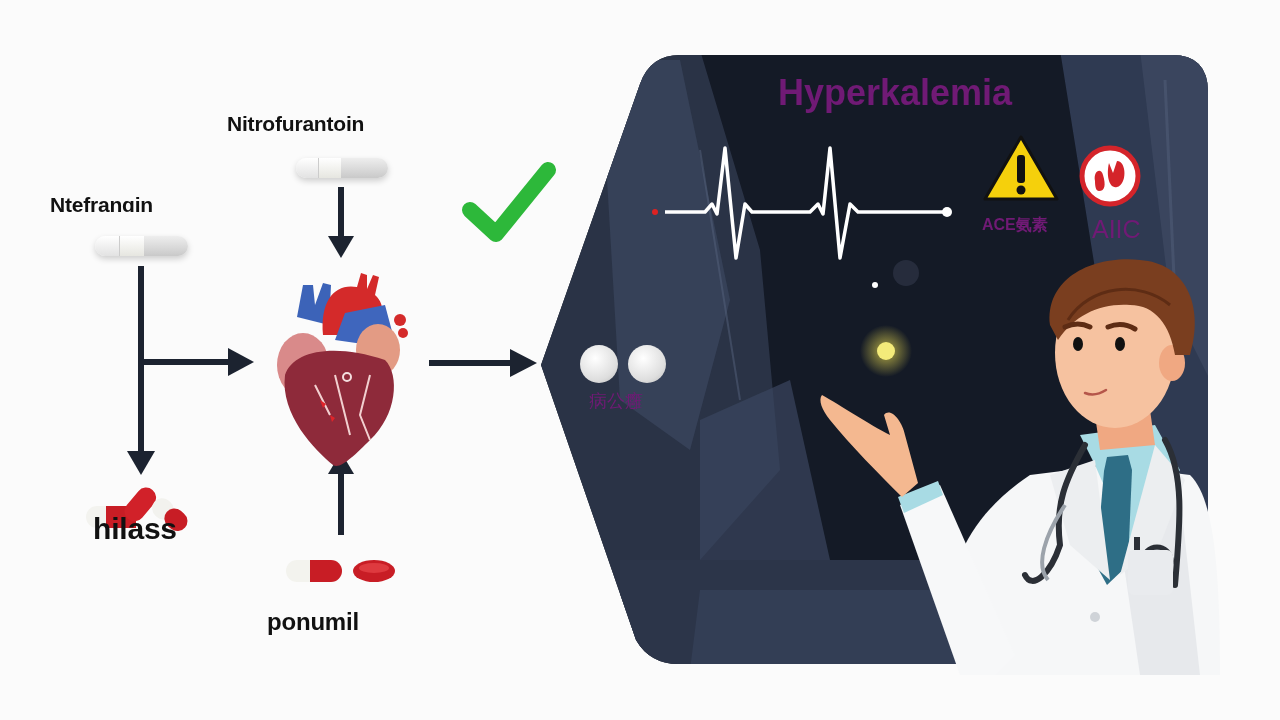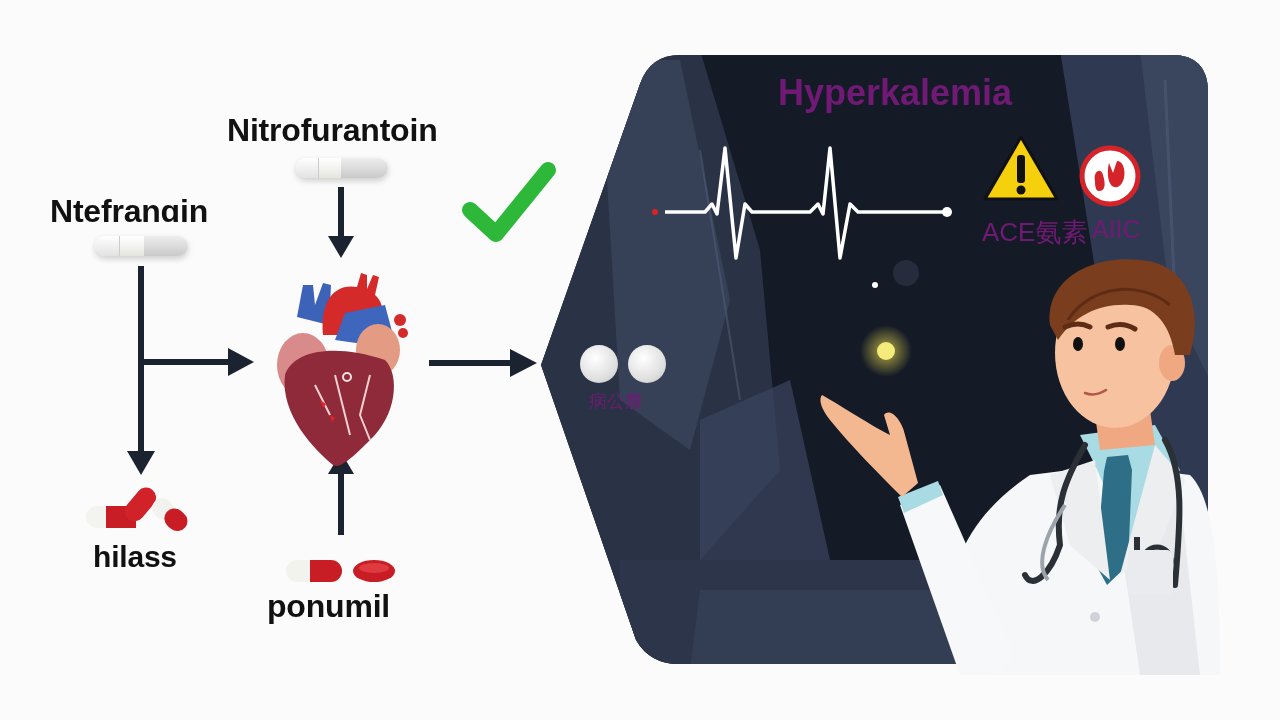--- a/index.html
+++ b/index.html
@@ -1,19 +1,19 @@
 <!DOCTYPE html>
 <html><head>
 <meta charset="utf-8">
 <style>
   html,body{margin:0;padding:0;}
   body{width:1280px;height:720px;overflow:hidden;background:#fbfbfb;position:relative;font-family:"Liberation Sans","DejaVu Sans",sans-serif;}
   .abs{position:absolute;}
   .label{font-weight:700;color:#111;letter-spacing:-0.2px;}
-  .lbl-big{font-size:32px;}
+  .lbl-big{font-size:21px;}
   .pill{position:absolute;height:20px;border-radius:10px;overflow:hidden;box-shadow:0 3px 6px rgba(0,0,0,0.18);display:flex;}
   .pill span{display:block;height:100%;}
   svg{display:block;}
   .panel-text{color:#701a75;font-weight:700;}
 </style>
 </head>
 <body>
 
 <div>
 
@@ -76,29 +76,29 @@
     <rect x="2" y="22" width="30" height="22" rx="11" fill="#f3f3ef"></rect>
     <rect x="22" y="22" width="30" height="22" fill="#c81d25"></rect>
     <g transform="rotate(-50 55 22)">
         <rect x="38" y="12" width="38" height="20" rx="10" fill="#d12129"></rect>
       </g>
     <g transform="rotate(40 85 30)">
         <rect x="66" y="20" width="22" height="20" rx="10" fill="#f2f2ee"></rect>
         <rect x="82" y="20" width="24" height="20" rx="10" fill="#c81d25"></rect>
       </g>
   </svg>
-  <div class="abs label" style="left:93px;top:540px;font-size:30px;">hilass</div>
+  <div class="abs label" style="left:93px;top:512px;font-size:30px;">hilass</div>
 
   <svg class="abs" style="left:284px;top:557px;" width="112" height="28" viewBox="0 0 112 28">
     <rect x="2" y="3" width="56" height="22" rx="11" fill="#f3f3ee"></rect>
     <path d="M26,3 L47,3 A11,11 0 0 1 47,25 L26,25 Z" fill="#c81d25"></path>
     <ellipse cx="90" cy="14" rx="21" ry="11" fill="#c81d25"></ellipse>
     <ellipse cx="90" cy="11" rx="15" ry="5" fill="#de3a3f"></ellipse>
   </svg>
-  <div class="abs label" style="left:267px;top:588px;font-size:32px;">ponumil</div>
+  <div class="abs label" style="left:267px;top:608px;font-size:24px;">ponumil</div>
 </div>
 
 <div>
   <svg class="abs" style="left:0;top:0;" width="1280" height="720">
     <defs>
       <clipPath id="hex">
         <path d="M680,55 L1172,55 Q1208,55 1208,92 L1208,664 L678,664 Q650,664 636,640 L541,365 L640,84 Q650,55 680,55 Z"></path>
       </clipPath>
       <radialGradient id="glow" cx="50%" cy="50%" r="50%">
         <stop offset="0%" stop-color="#fff9a8"></stop>
@@ -133,21 +133,21 @@
     <circle cx="5" cy="72" r="3" fill="#d22"></circle>
     <polyline points="15,72 55,72 62,64 67,74 75,8 86,118 95,64 102,72 160,72 168,64 173,74 180,8 190,118 200,64 208,72 296,72" fill="none" stroke="#fff" stroke-width="3.5" stroke-linejoin="round"></polyline>
     <circle cx="297" cy="72" r="5" fill="#fff"></circle>
   </svg>
 
   <svg class="abs" style="left:982px;top:133px;" width="78" height="70" viewBox="0 0 78 70">
     <path d="M39,4 L75,66 L3,66 Z" fill="#f5d00c" stroke="#111" stroke-width="3" stroke-linejoin="round"></path>
     <rect x="35" y="22" width="8" height="28" rx="3" fill="#111"></rect>
     <circle cx="39" cy="57" r="4.5" fill="#111"></circle>
   </svg>
-  <div class="abs panel-text" style="left:982px;top:215px;font-size:26px;font-weight:400;text-align:center;">ACE氨素</div>
+  <div class="abs panel-text" style="left:982px;top:215px;font-size:16px;font-weight:700;text-align:center;">ACE氨素</div>
 
   <svg class="abs" style="left:1079px;top:145px;" width="62" height="62" viewBox="0 0 62 62">
     <circle cx="31" cy="31" r="28" fill="#fff" stroke="#d4242a" stroke-width="5"></circle>
     <path d="M16,36 C14,26 22,22 24,30 C27,40 26,46 20,46 C17,46 16,42 16,36 Z" fill="#d4242a"></path>
     <path d="M30,18 L34,28 L38,16 C48,16 48,40 38,42 C30,44 27,30 30,18 Z" fill="#d4242a"></path>
   </svg>
   <div class="abs panel-text" style="left:1092px;top:215px;font-size:25px;font-weight:400;">AIIC</div>
 
   <div class="abs" style="left:580px;top:345px;width:38px;height:38px;border-radius:50%;background:radial-gradient(circle at 40% 35%,#ffffff,#dedede 65%,#b8b8b8);"></div>
   <div class="abs" style="left:628px;top:345px;width:38px;height:38px;border-radius:50%;background:radial-gradient(circle at 40% 35%,#ffffff,#dedede 65%,#b8b8b8);"></div>

